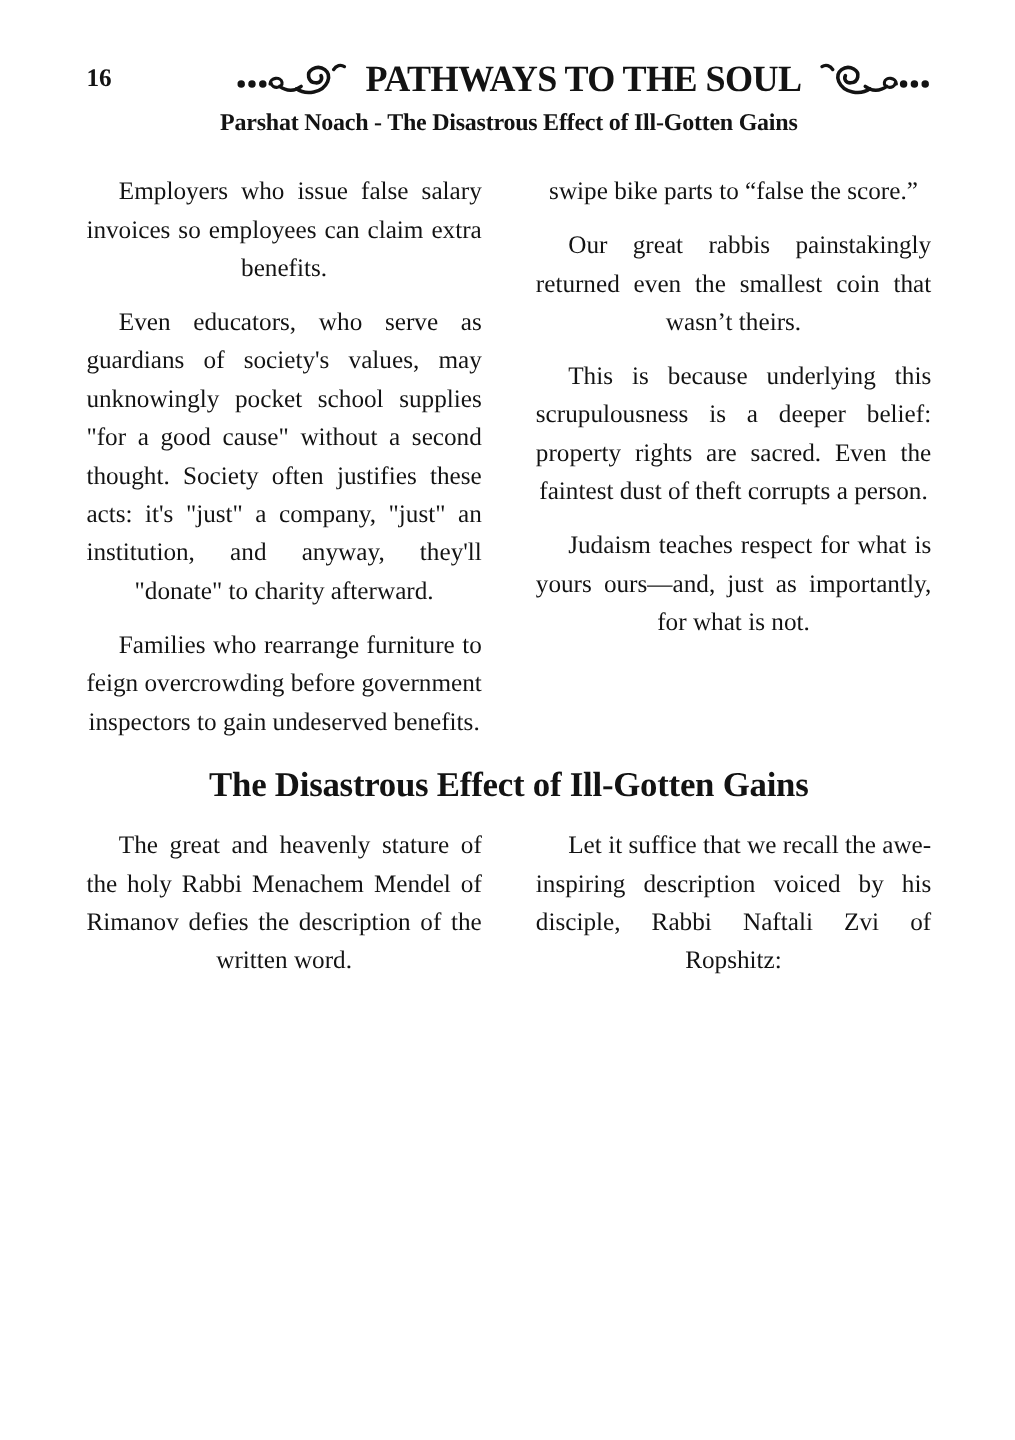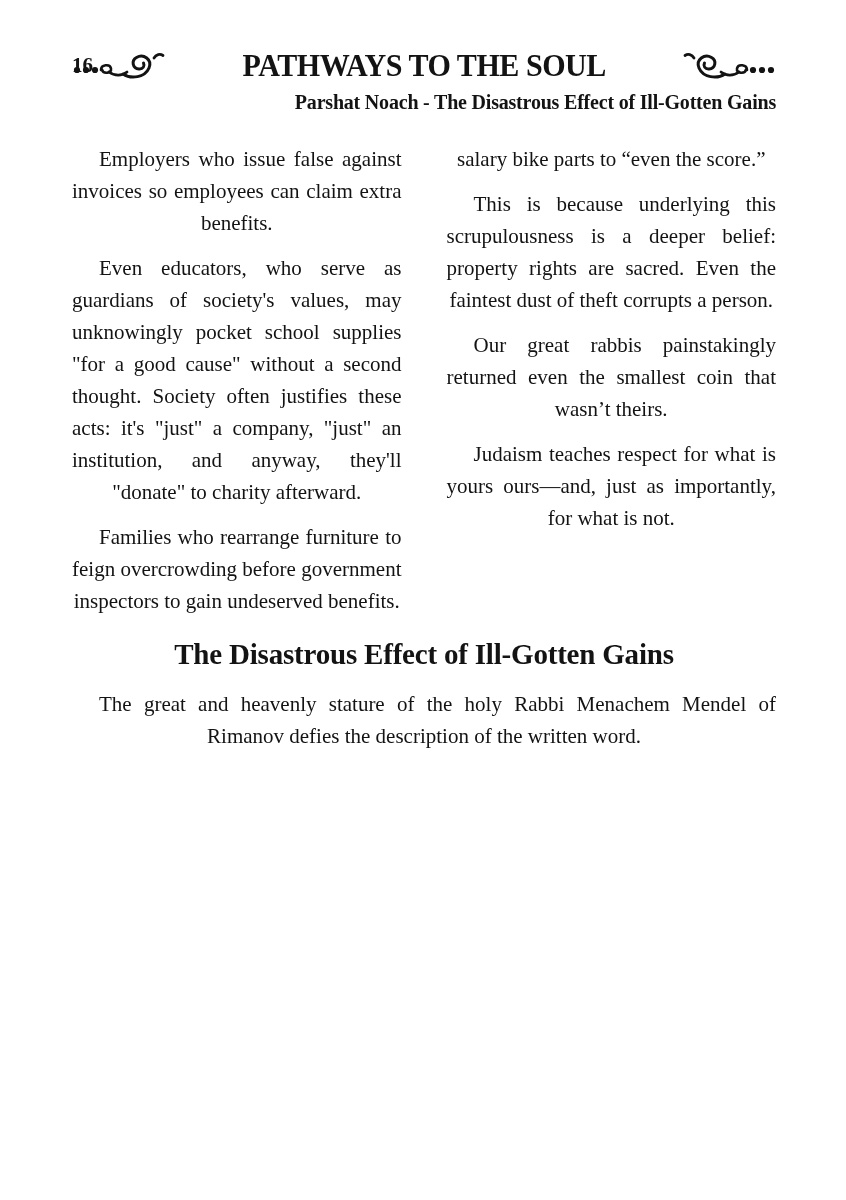--- a/index.html
+++ b/index.html
@@ -15,21 +15,21 @@
     background: #ffffff;
     color: #131313;
     font-family: "Liberation Serif", "DejaVu Serif", serif;
     padding: 46px 70px 0 72px;
     overflow: hidden;
   }
   
   .header-row {
     position: relative;
     display: flex;
-    justify-content: space-between;
+    justify-content: flex-end;
     align-items: center;
     gap: 7px;
     height: 40px;
   }
   .page-num {
     position: absolute;
     left: 0;
     top: 7px;
     font-size: 21px;
     font-weight: bold;
@@ -40,21 +40,21 @@
     letter-spacing: -0.5px;
     margin: 0;
     white-space: nowrap;
     transform: scaleX(0.97);
   }
   .flourish { display: inline-flex; align-items: center; }
   .flourish svg { display: block; }
   .flourish.right svg { transform: scaleX(-1); }
   .subtitle {
     margin: 5px 0 12px;
-    text-align: right;
+    text-align: center;
     font-size: 20px;
     font-weight: bold;
     letter-spacing: -0.2px;
   }
   
   .two-col {
     display: flex;
     gap: 45px;
     margin-top: 29px;
   }
@@ -111,33 +111,36 @@
           <path stroke-width="3" d="M51,23 C59,28.5 73,26.5 77,17 C80.5,8.5 71.5,2.5 64.5,6.5 C59,9.5 60.5,17.5 67,18 C71,18.3 73,15 71.5,12"></path>
           <path stroke-width="2.8" d="M82,7 C84,3.5 88,2.5 91,4.5"></path>
         </svg>
       </span>
     </div>
     <h2 class="subtitle">Parshat Noach - The Disastrous Effect of Ill-Gotten Gains</h2>
   </header>
 
   <main class="two-col s1">
     <div class="col">
-      <p class="para">Employers who issue false against invoices so employees can claim extra benefits.</p>
+      <p class="para">Employers who issue false salary invoices so employees can claim extra benefits.</p>
       <p class="para">Even educators, who serve as guardians of society's values, may unknowingly pocket school supplies "for a good cause" without a second thought. Society often justifies these acts: it's "just" a company, "just" an institution, and anyway, they'll "donate" to charity afterward.</p>
       <p class="para">Families who rearrange furniture to feign overcrowding before government inspectors to gain undeserved benefits.</p>
     </div>
     <div class="col">
-      <p class="para cont">salary bike parts to “even the score.”</p>
+      <p class="para cont">swipe bike parts to “false the score.”</p>
+      <p class="para">Our great rabbis painstakingly returned even the smallest coin that wasn’t theirs.</p>
       <p class="para">This is because underlying this scrupulousness is a deeper belief: property rights are sacred. Even the faintest dust of theft corrupts a person.</p>
-      <p class="para">Our great rabbis painstakingly returned even the smallest coin that wasn’t theirs.</p>
       <p class="para">Judaism teaches respect for what is yours ours—and, just as importantly, for what is not.</p>
     </div>
   </main>
 
   <h3 class="section-heading">The Disastrous Effect of Ill-Gotten Gains</h3>
 
   <section class="two-col s2">
     <div class="col">
       <p class="para">The great and heavenly stature of the holy Rabbi Menachem Mendel of Rimanov defies the description of the written word.</p>
     </div>
+    <div class="col">
+      <p class="para">Let it suffice that we recall the awe-inspiring description voiced by his disciple, Rabbi Naftali Zvi of Ropshitz:</p>
+    </div>
   </section>
 
 </div>
 
 </body></html>

